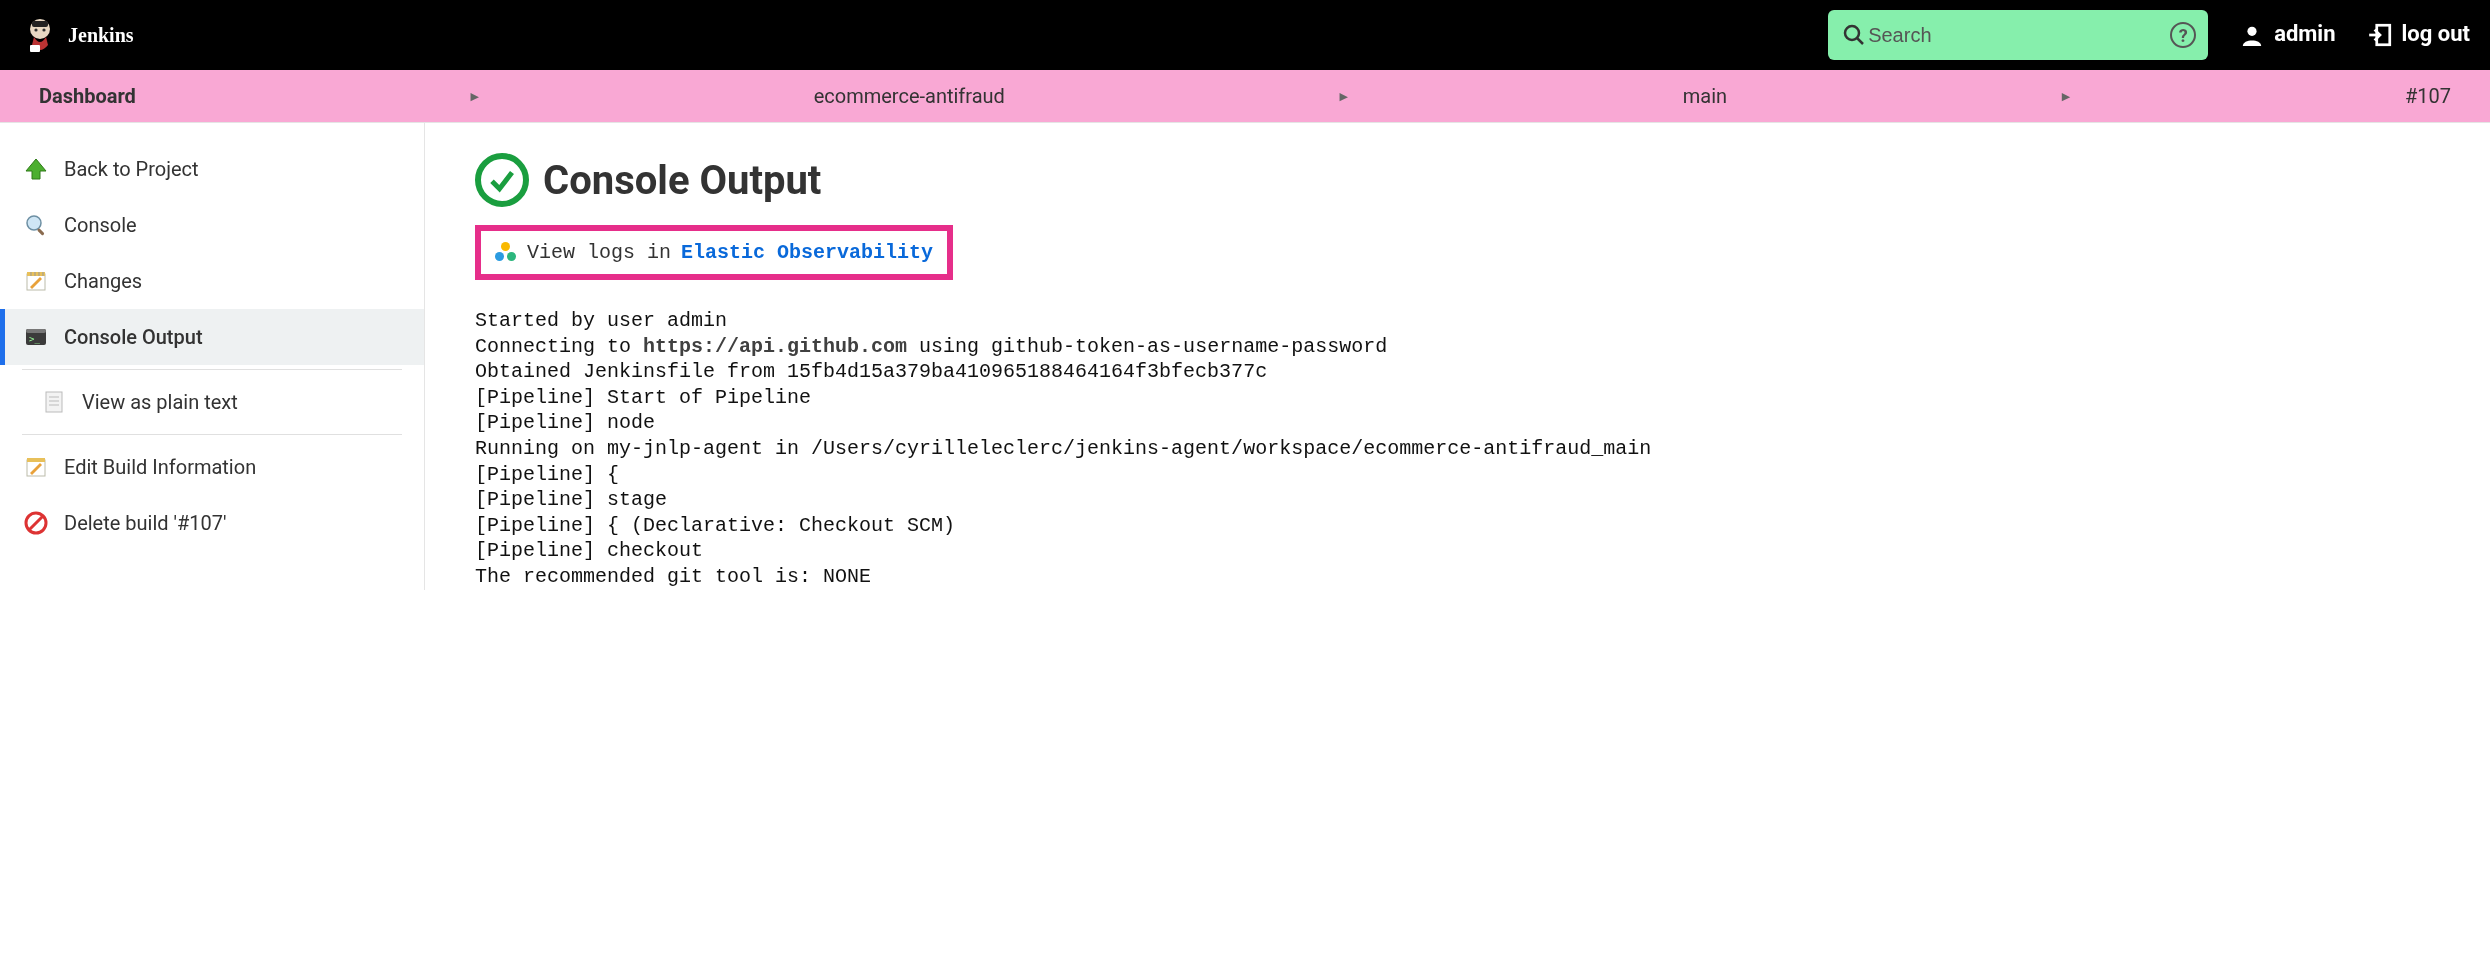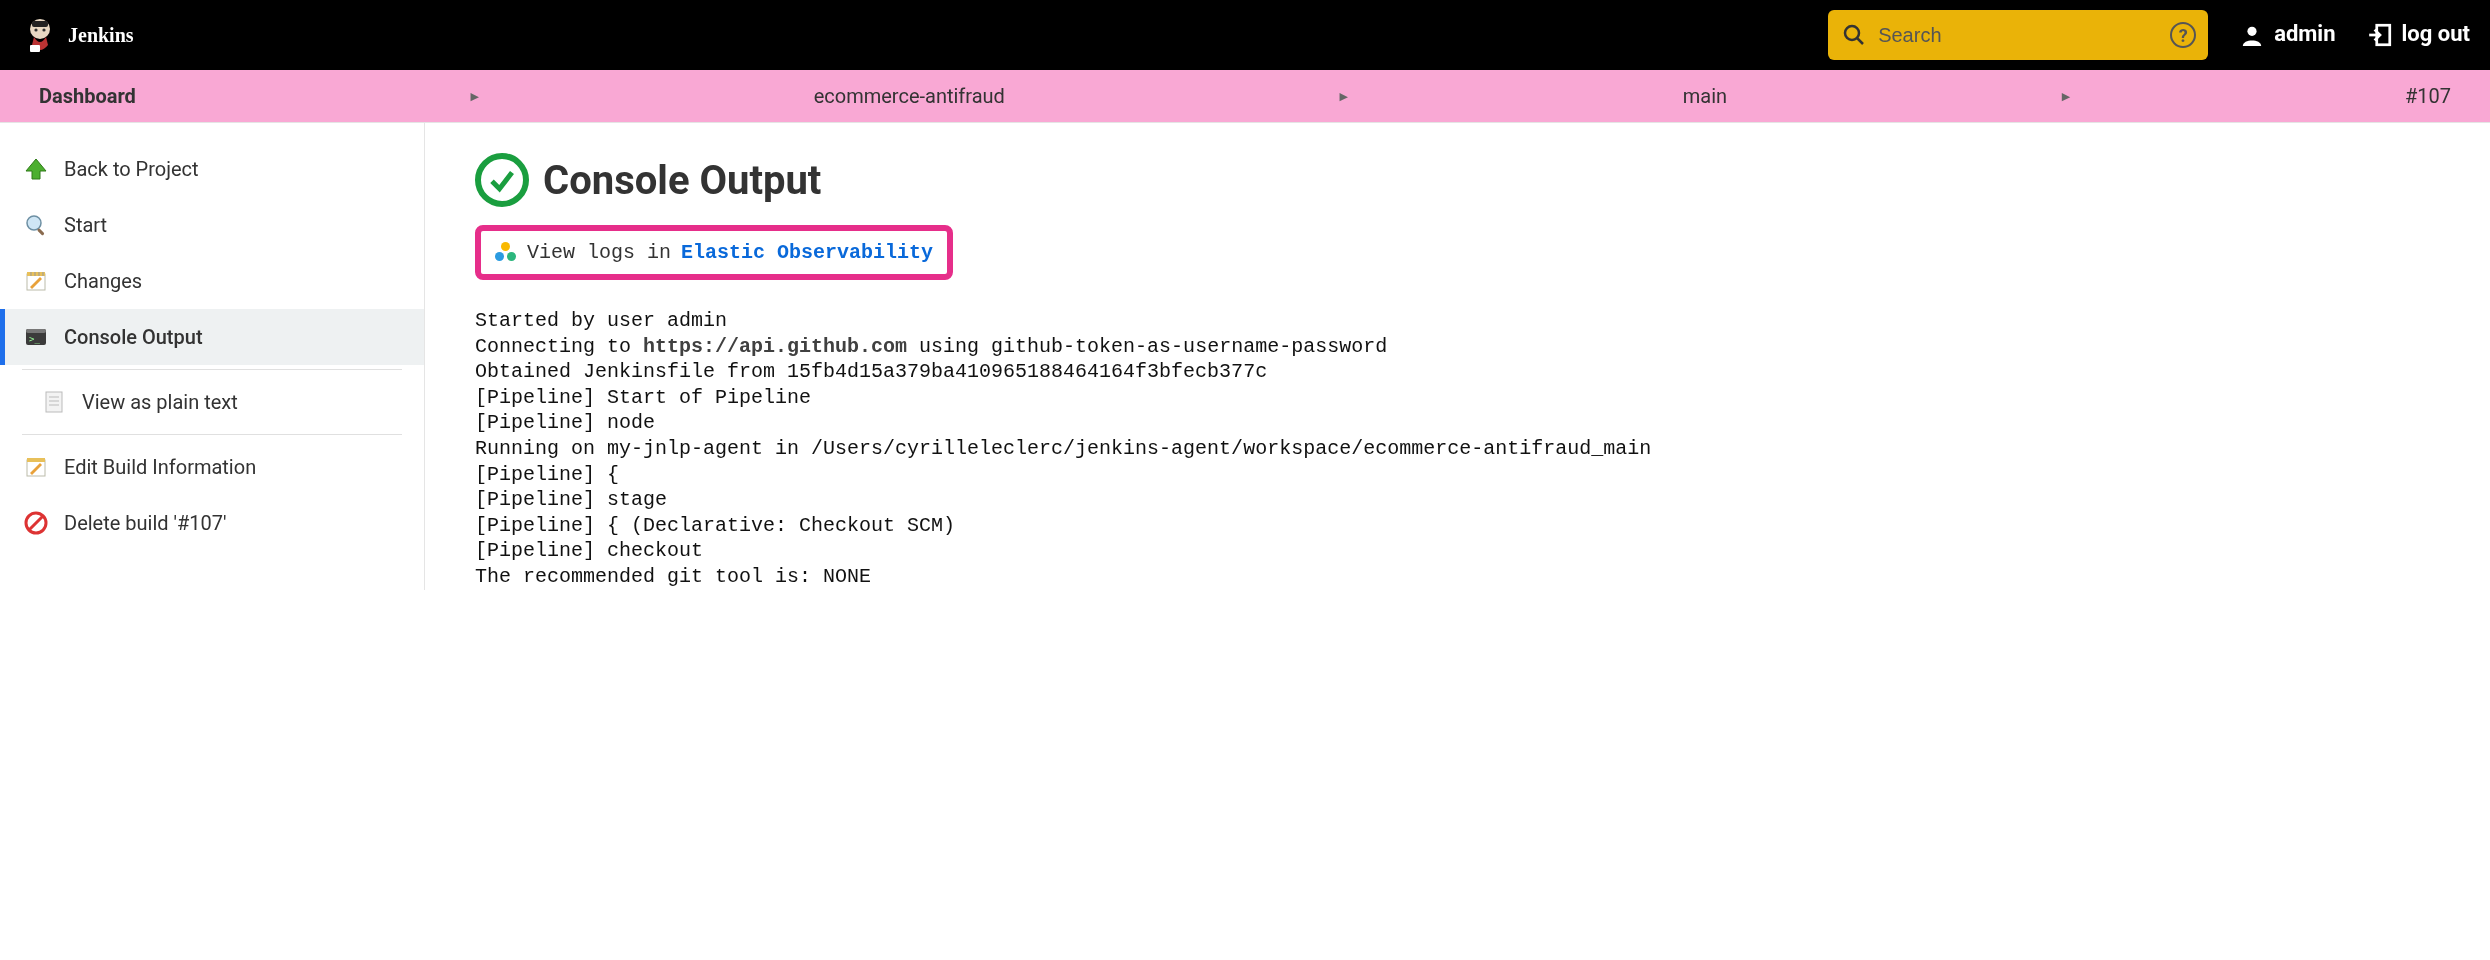--- a/index.html
+++ b/index.html
@@ -3,21 +3,21 @@
 <meta charset="utf-8">
 <style>
   * { box-sizing: border-box; margin: 0; padding: 0; }
   body { font-family: -apple-system, BlinkMacSystemFont, "Segoe UI", Roboto, "Helvetica Neue", Arial, sans-serif; font-size: 16px; color: #333; background: #fff; }
 
   
   .header { background: #000; height: 70px; display: flex; align-items: center; padding: 0 20px; color: #fff; }
   .header-logo { display: flex; align-items: center; gap: 8px; }
   .header-logo-text { font-family: Georgia, serif; font-weight: bold; font-size: 20px; color:#fff; }
   .header-spacer { flex: 1; }
-  .search-box { background: #eab308; border-radius: 6px; display: flex; align-items: center; padding: 0 12px; height: 50px; width: 380px; gap:10px; color:#333;}
+  .search-box { background: #86efac; border-radius: 6px; display: flex; align-items: center; padding: 0 12px; height: 50px; width: 380px; color:#333;}
   .search-input { flex: 1; border: none; outline: none; font-size: 20px; color: #444; background: transparent; }
   .search-input::placeholder { color: #555; }
   .header-item { display: flex; align-items: flex-start; gap: 8px; margin-left: 30px; font-size: 22px; font-weight: bold; color:#fff; cursor:pointer;}
   .help-circle { border:2px solid #555; color:#555; border-radius:50%; width:26px; height:26px; display:flex; align-items:center; justify-content:center; font-size:18px; font-weight:bold; cursor:pointer;}
 
   
   .breadcrumbs { background: #f9a8d4; border-bottom: 1px solid #e5e5e5; padding: 14px 39px; display: flex; align-items: center; gap: 18px; font-size: 20px; justify-content: space-between; }
   .breadcrumbs .crumb { color: #333; cursor:pointer; }
   .breadcrumbs .crumb:first-child { font-weight: bold; }
   .breadcrumbs .sep { color: #666; font-size: 11px; }
@@ -34,21 +34,21 @@
   .side-divider { border-top: 1px solid #e0e0e0; margin: 4px 22px; }
   .icon-box { width: 28px; height: 28px; display: flex; align-items: center; justify-content: center; }
 
   
   .page-head { display: flex; align-items: center; gap: 14px; margin-bottom: 18px;}
   .page-head h1 { font-size: 40px; font-weight: bold; }
   .success-circle { width:54px; height:54px; border:6px solid #1a9e3f; border-radius:50%; display:flex; align-items:center; justify-content:center;}
   .success-circle svg { stroke:#1a9e3f; }
 
   
-  .highlight-box { border: 6px solid #e62e8a; border-radius: 8px; padding: 10px 14px; display: inline-flex; align-items: center; gap: 10px; font-family: Menlo, Consolas, "Courier New", monospace; font-size: 20px; background:#fff; margin-bottom:28px;}
+  .highlight-box { border: 6px solid #e62e8a; border-radius: 0; padding: 10px 14px; display: inline-flex; align-items: center; gap: 10px; font-family: Menlo, Consolas, "Courier New", monospace; font-size: 20px; background:#fff; margin-bottom:28px;}
   .highlight-box a { color: #0969da; text-decoration: none; font-weight: bold; }
   .cluster-icon { width:22px; height:22px; position:relative; }
   .cluster-icon span { position:absolute; border-radius:50%; }
 
   
   .console { font-family: Menlo, Consolas, "Courier New", monospace; font-size: 20px; line-height: 1.28; white-space: pre; color:#111; }
   .console a { color: #404040; text-decoration: none; font-weight: bold; }
 
   svg { display:block; }
 </style>
@@ -122,21 +122,21 @@
       </span>
       <span>Back to Project</span>
     </div>
     <div class="side-item">
       <span class="icon-box">
         <svg viewBox="0 0 24 24" width="24" height="24">
             <circle cx="10" cy="10" r="7" fill="#cfe6f5" stroke="#6d8fa3" stroke-width="1.5"></circle>
             <rect x="15" y="15" width="8" height="3" rx="1.5" fill="#8a6b4f" transform="rotate(45 15 15)"></rect>
           </svg>
       </span>
-      <span>Start</span>
+      <span>Console</span>
     </div>
     <div class="side-item">
       <span class="icon-box">
         <svg viewBox="0 0 24 24" width="24" height="24">
             <rect x="3" y="5" width="18" height="16" fill="#fff" stroke="#bba" stroke-width="1"></rect>
             <rect x="3" y="3" width="18" height="4" fill="#e8c05a"></rect>
             <line x1="7" y1="3" x2="7" y2="7" stroke="#999"></line>
             <line x1="11" y1="3" x2="11" y2="7" stroke="#999"></line>
             <line x1="15" y1="3" x2="15" y2="7" stroke="#999"></line>
             <line x1="19" y1="3" x2="19" y2="7" stroke="#999"></line>

